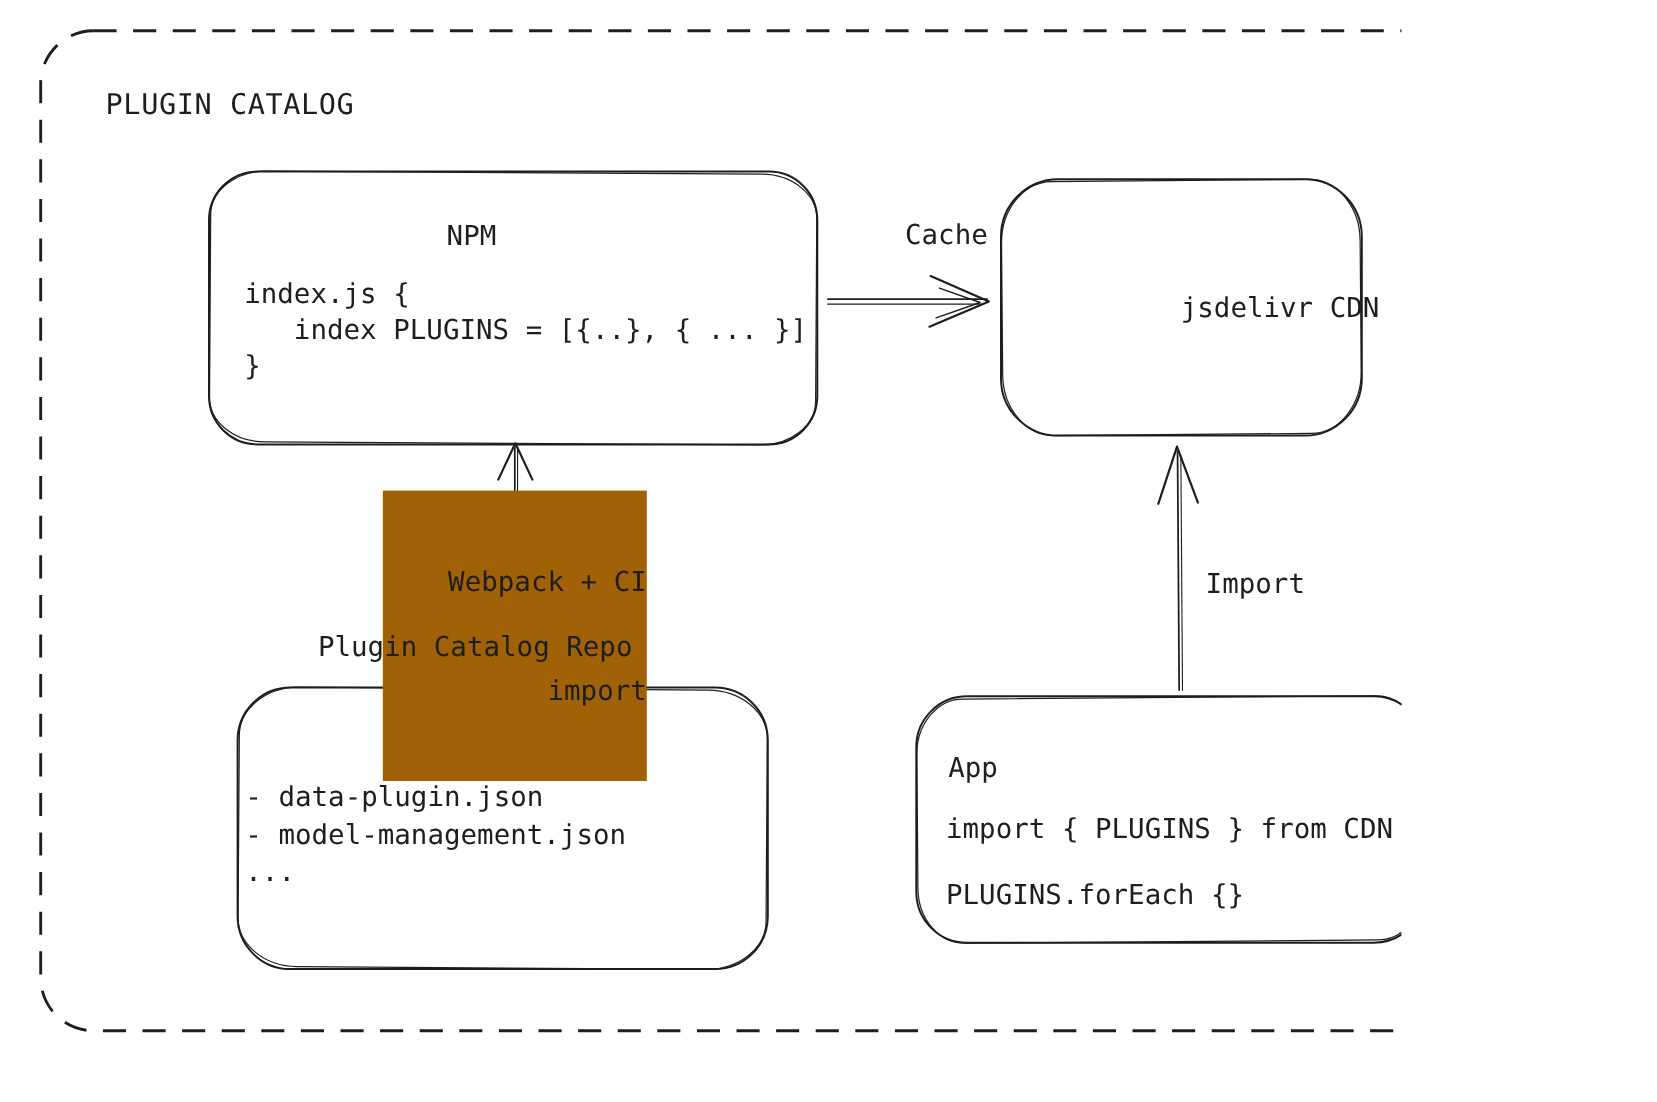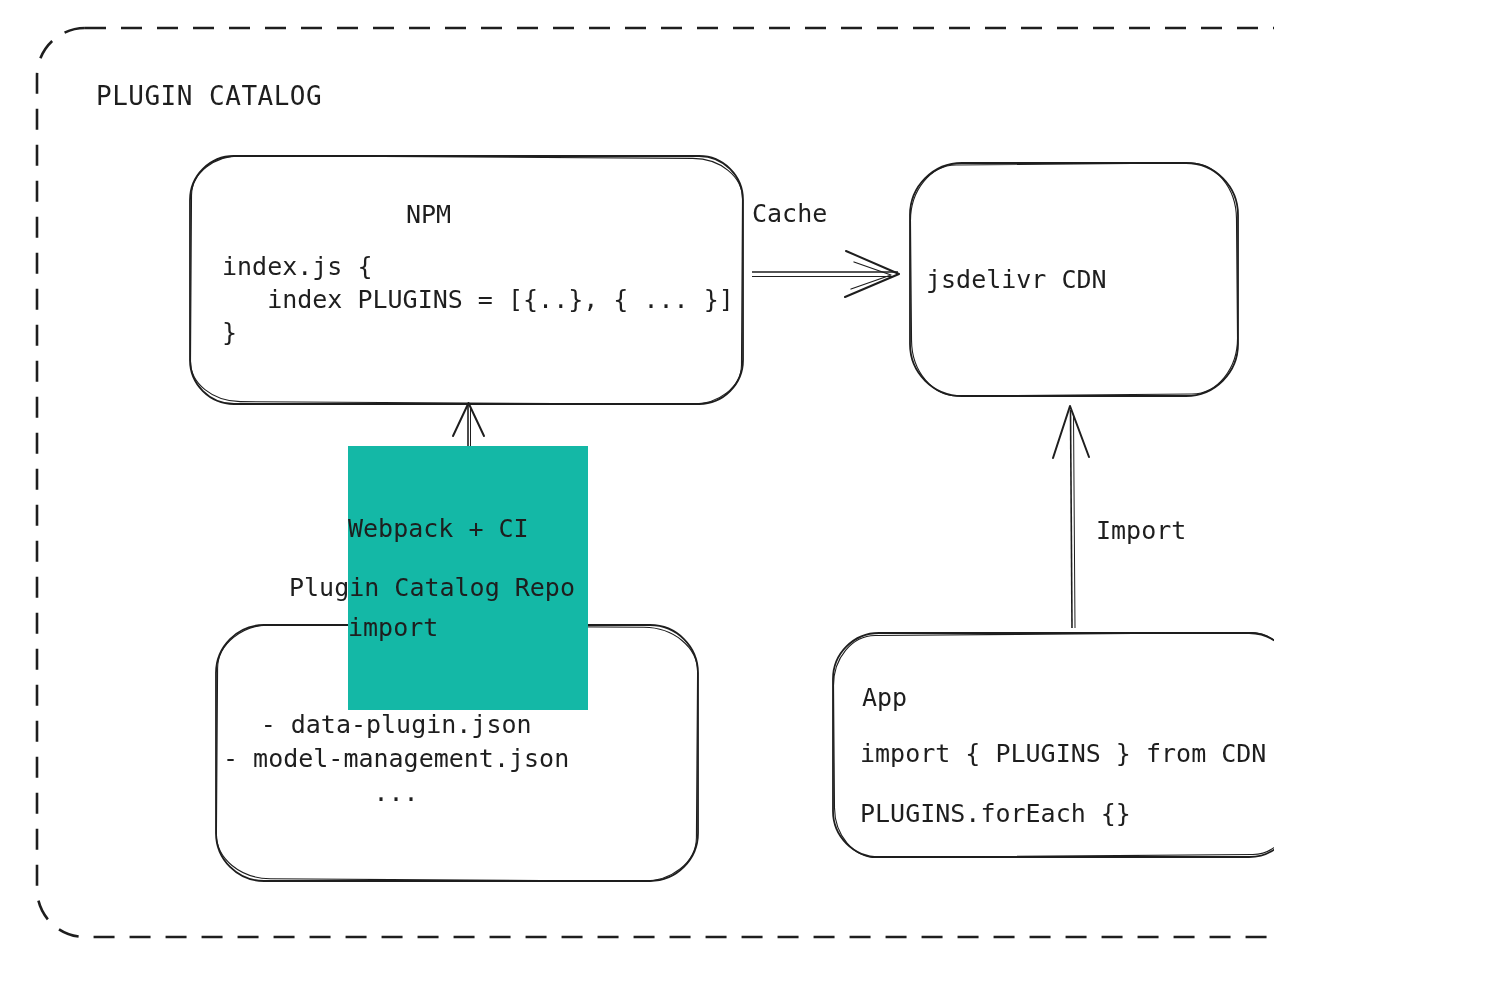--- a/index.html
+++ b/index.html
@@ -26,28 +26,27 @@
     font-size: 25px;
     line-height: 33px;
     white-space: pre;
     color: #1e1e1e;
   }
   .title {
     font-size: 26px;
     letter-spacing: 0.5px;
   }
   .center {
-    text-align: left;
+    text-align: right;
   }
   .arrow-label-bg {
-    background: #14b8a6;
+    background: #a16207;
   }
   .repo-files .t-line {
     line-height: 34px;
-    text-align: center;
   }
   
   .s1 { fill: #ffffff; stroke: #1e1e1e; stroke-width: 1.8; }
   .s2 { fill: none;    stroke: #1e1e1e; stroke-width: 1.1; }
   .frame { fill: none; stroke: #1e1e1e; stroke-width: 2.6; stroke-dasharray: 21 15; }
   .shaft1 { fill: none; stroke: #1e1e1e; stroke-width: 1.6; }
   .shaft2 { fill: none; stroke: #1e1e1e; stroke-width: 1.0; }
   .head   { fill: none; stroke: #1e1e1e; stroke-width: 2.0; stroke-linecap: round; stroke-linejoin: round; }
   .head2  { fill: none; stroke: #1e1e1e; stroke-width: 1.3; stroke-linecap: round; stroke-linejoin: round; }
 </style>

